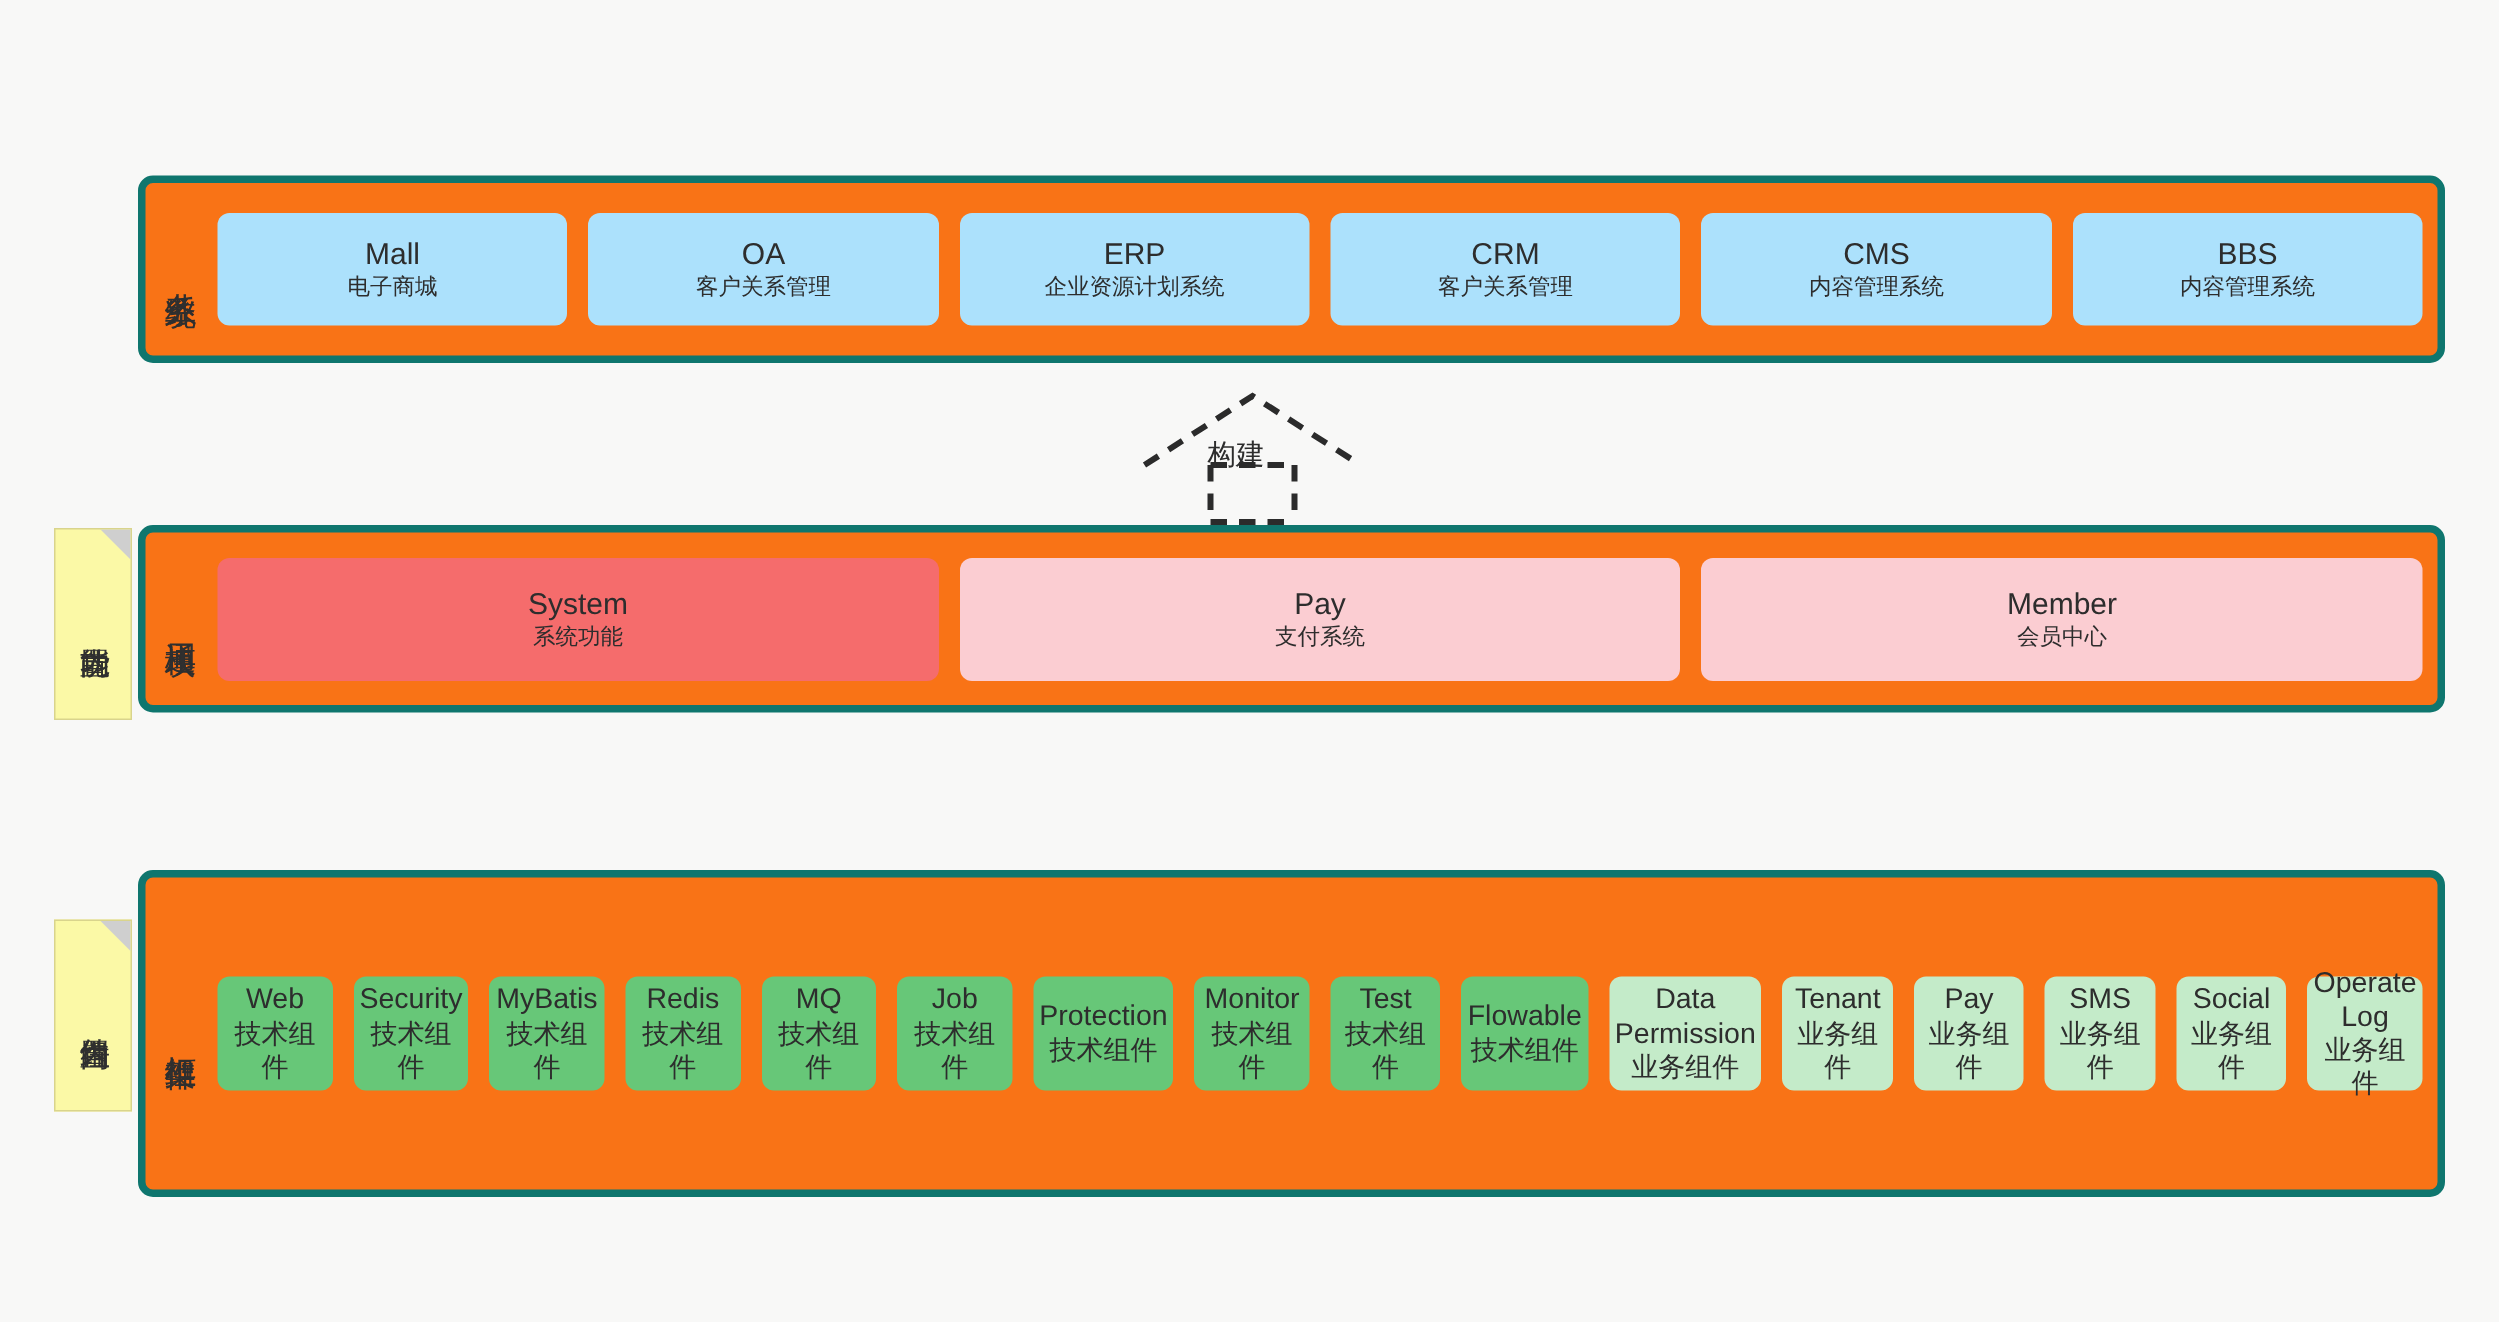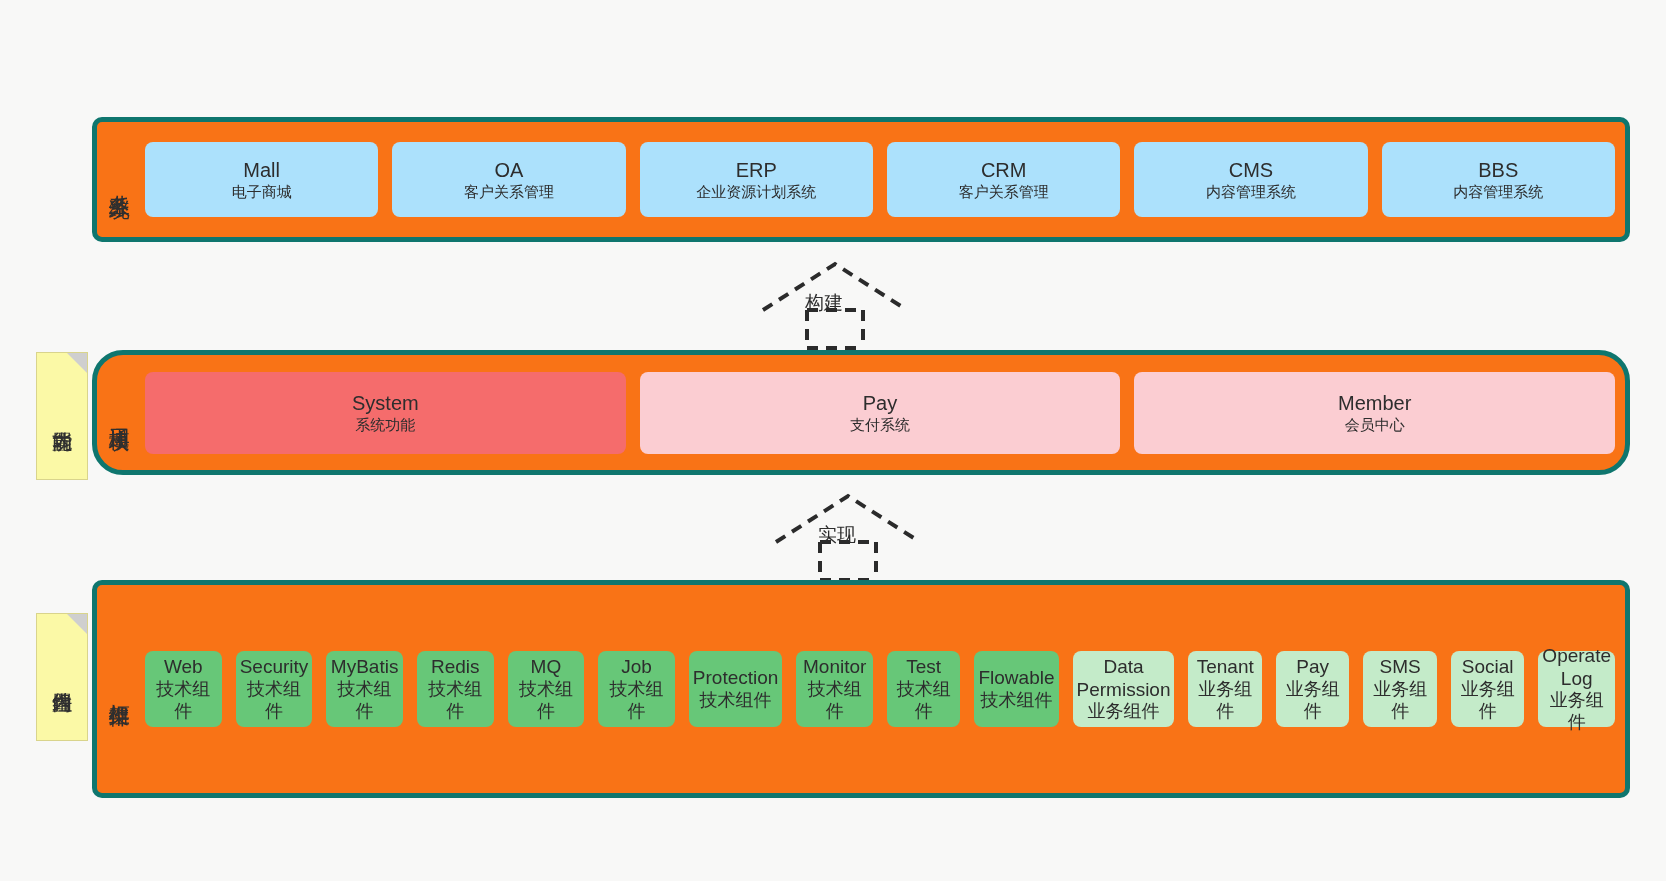--- a/index.html
+++ b/index.html
@@ -171,52 +171,40 @@
       </g>
     </svg>
     <span class="lbl" style="left:50px;top:32px;">构建</span>
   </div>
 
   <div class="note" style="left:36px;top:352px;height:128px;">
     <span class="fold"></span>
     <span>内置功能</span>
   </div>
 
-  <div class="layer" id="layer-modules" style="left:92px;top:350px;width:1538px;height:125px;border-radius:31px;">
+  <div class="layer" id="layer-modules" style="left:92px;top:350px;width:1538px;height:125px;">
     <div class="layer-title">通用模块</div>
     <div class="layer-body" id="body-modules">
       <div class="row" id="row-modules">
           <div class="box c-red h-mod">
             <div class="t1">System</div>
             <div class="t2">系统功能</div>
           </div>
           <div class="box c-pink h-mod">
             <div class="t1">Pay</div>
             <div class="t2">支付系统</div>
           </div>
           <div class="box c-pink h-mod">
             <div class="t1">Member</div>
             <div class="t2">会员中心</div>
           </div>
         </div>
     </div>
   </div>
 
-  <div class="arrow" style="left:768px;top:490px;width:160px;height:92px;">
-    <svg width="160" height="92" viewBox="0 0 160 92" xmlns="http://www.w3.org/2000/svg">
-      <g fill="none" stroke="#2b2b2b" stroke-width="4" stroke-dasharray="11,8" stroke-linecap="butt">
-        <path d="M8 52 L80 6 L152 52"></path>
-        <path d="M52 52 L108 52"></path>
-        <path d="M52 52 L52 90"></path>
-        <path d="M108 52 L108 90"></path>
-        <path d="M52 90 L108 90"></path>
-      </g>
-    </svg>
-    <span class="lbl" style="left:50px;top:32px;">实现</span>
-  </div>
 
   <div class="note" style="left:36px;top:613px;height:128px;">
     <span class="fold"></span>
     <span>内置组件</span>
   </div>
 
   <div class="layer" id="layer-framework" style="left:92px;top:580px;width:1538px;height:218px;">
     <div class="layer-title">框架组件</div>
     <div class="layer-body two-rows">
       <div class="row" id="row-fw1">

